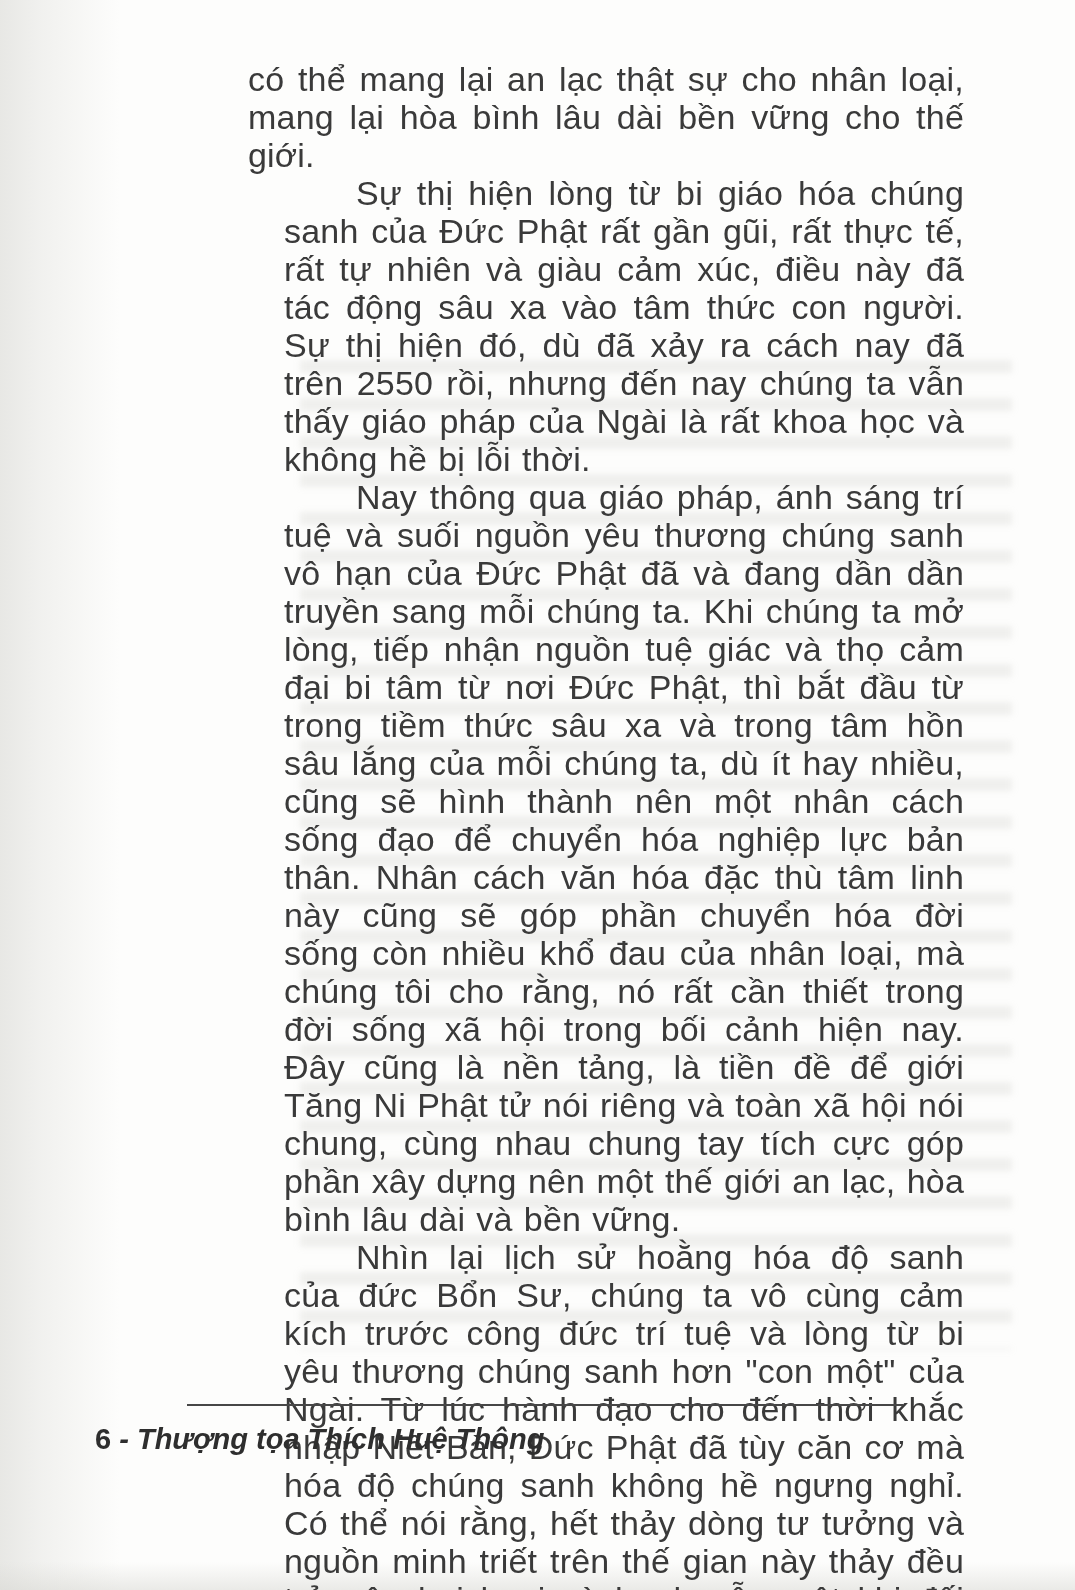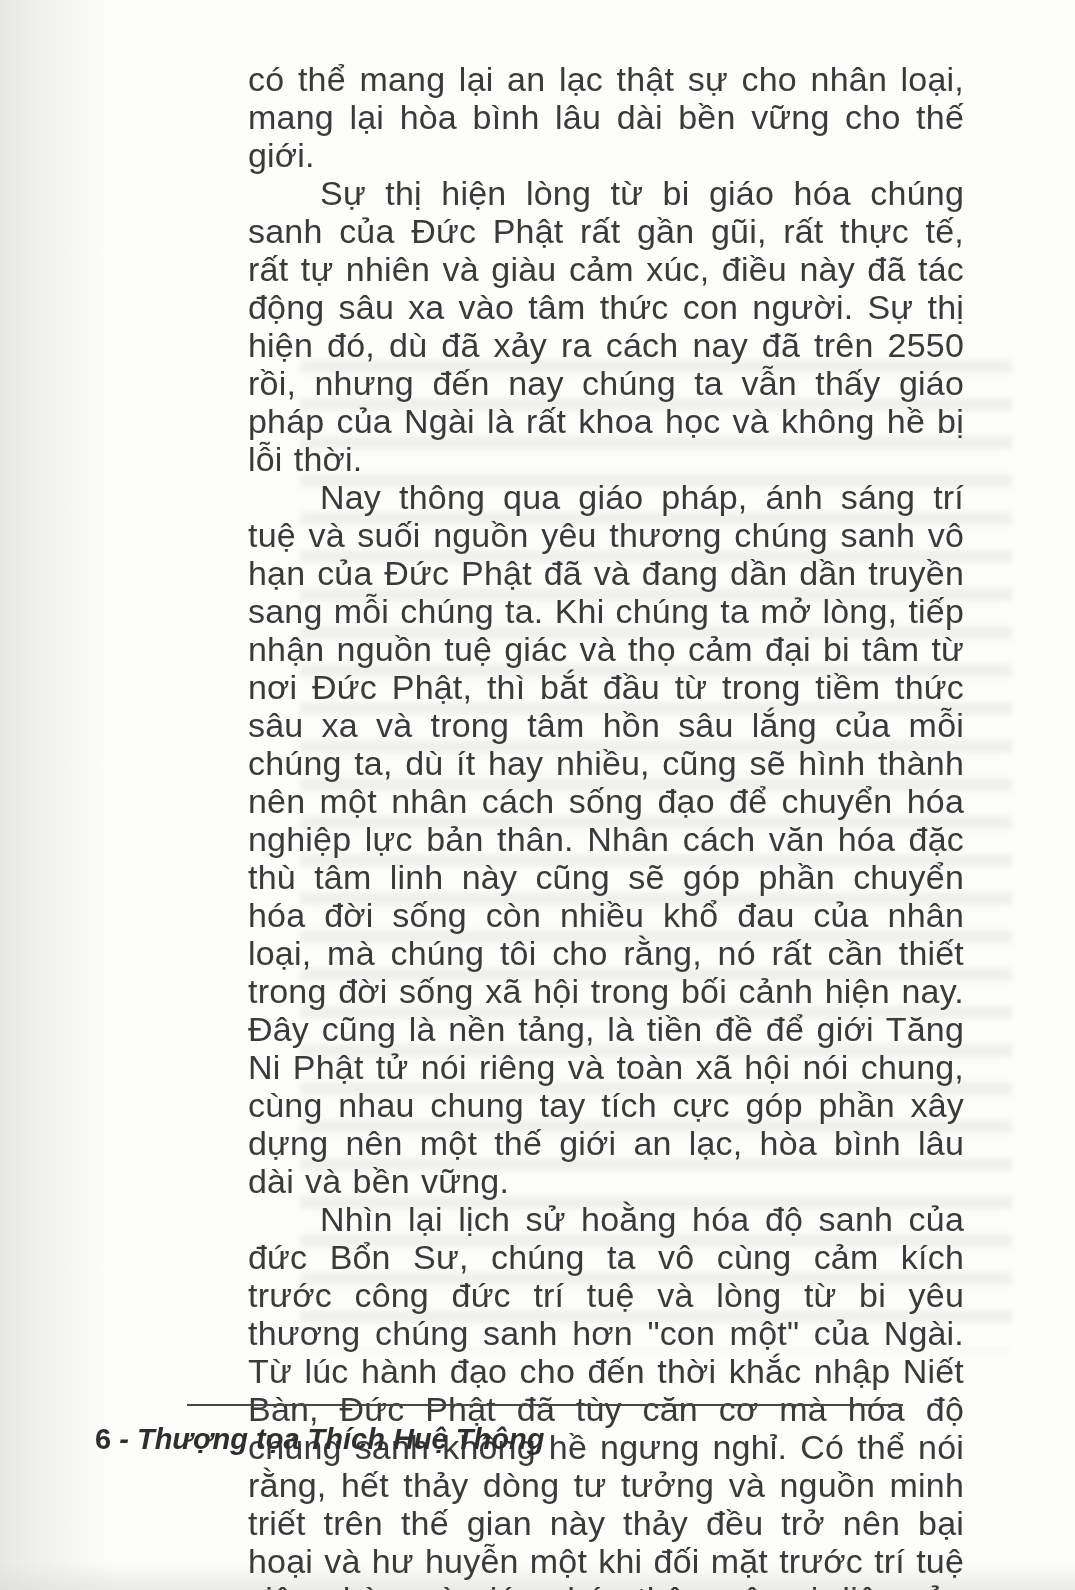--- a/index.html
+++ b/index.html
@@ -62,20 +62,21 @@
     margin: 0;
     font-size: 34px;
     line-height: 38px;
     color: #3a3a3a;
     text-align: justify;
     letter-spacing: 0.2px;
     word-spacing: 1.5px;
   }
   .para.indented {
     text-indent: 72px;
+    margin-left: 36px;
   }
 
   .page-footer {
     position: absolute;
     left: 95px;
     top: 1404px;
     width: 812px;
     z-index: 1;
   }
   .footer-rule {

